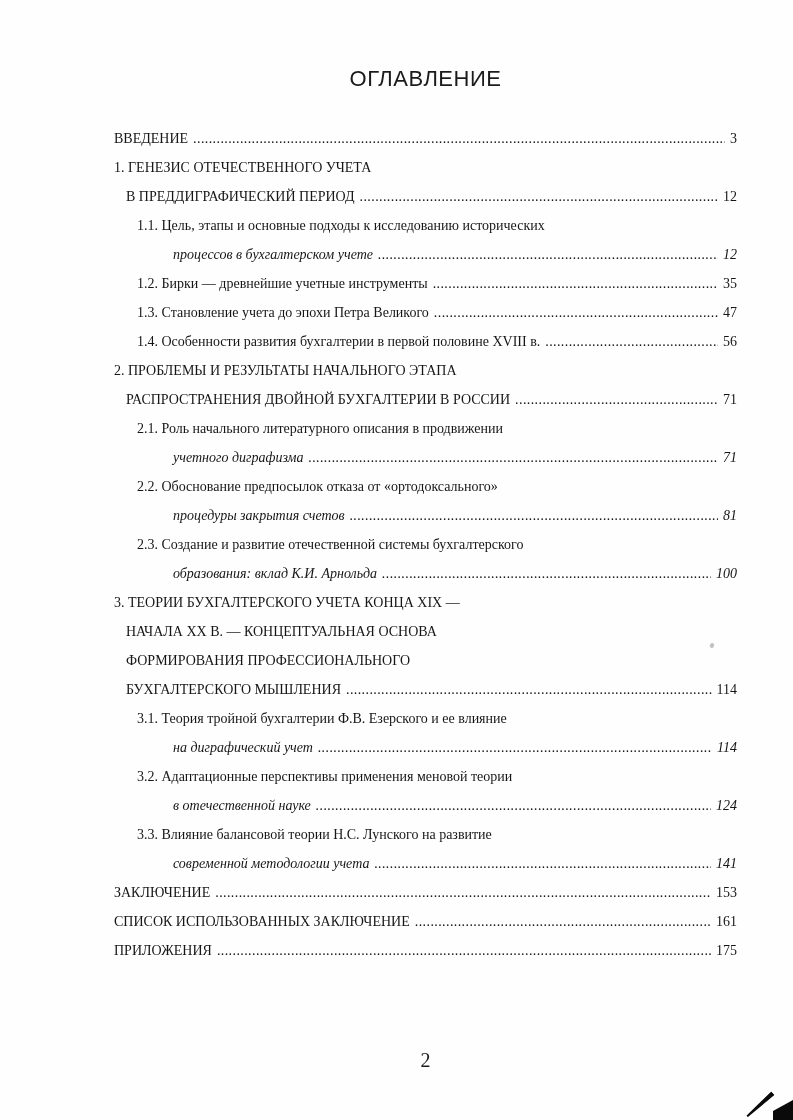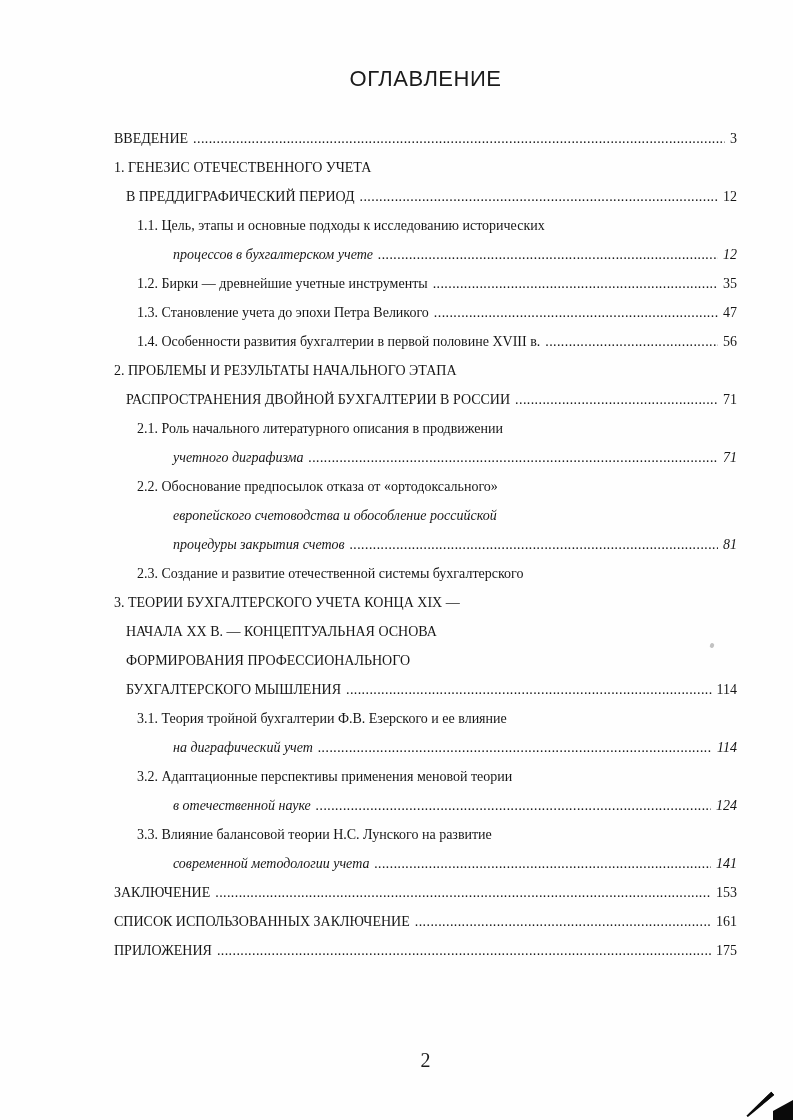--- a/index.html
+++ b/index.html
@@ -165,31 +165,32 @@
       <div class="line ind3">
     <span class="t">учетного диграфизма</span>
     <span class="leader"></span>
     <span class="pg">71</span>
   </div>
       <div class="line ind2">
     <span class="t">2.2. Обоснование предпосылок отказа от «ортодоксального»</span>
 
   </div>
       <div class="line ind3">
-    <span class="t">европейского счетоводства и обособление российской</span>
-
-  </div>
-      <div class="line ind3">
     <span class="t">процедуры закрытия счетов</span>
     <span class="leader"></span>
     <span class="pg">81</span>
   </div>
       <div class="line ind2">
     <span class="t">2.3. Создание и развитие отечественной системы бухгалтерского</span>
 
+  </div>
+      <div class="line ind3">
+    <span class="t">образования: вклад К.И. Арнольда</span>
+    <span class="leader"></span>
+    <span class="pg">100</span>
   </div>
       <div class="line ind0">
     <span class="t">3. ТЕОРИИ БУХГАЛТЕРСКОГО УЧЕТА КОНЦА XIX —</span>
 
   </div>
       <div class="line ind1">
     <span class="t">НАЧАЛА XX В. — КОНЦЕПТУАЛЬНАЯ ОСНОВА</span>
 
   </div>
       <div class="line ind1">

